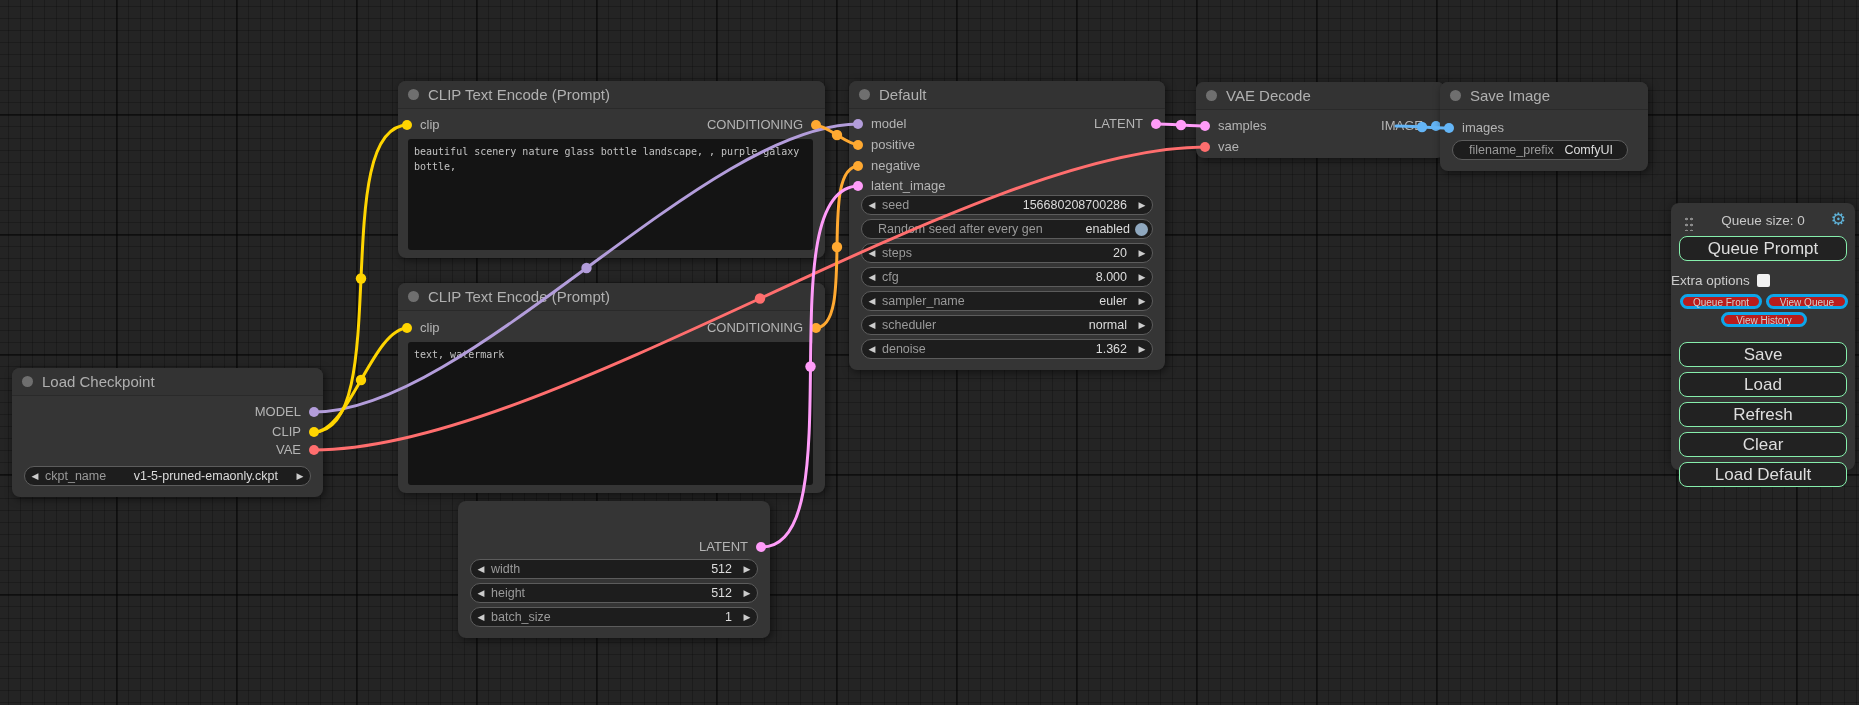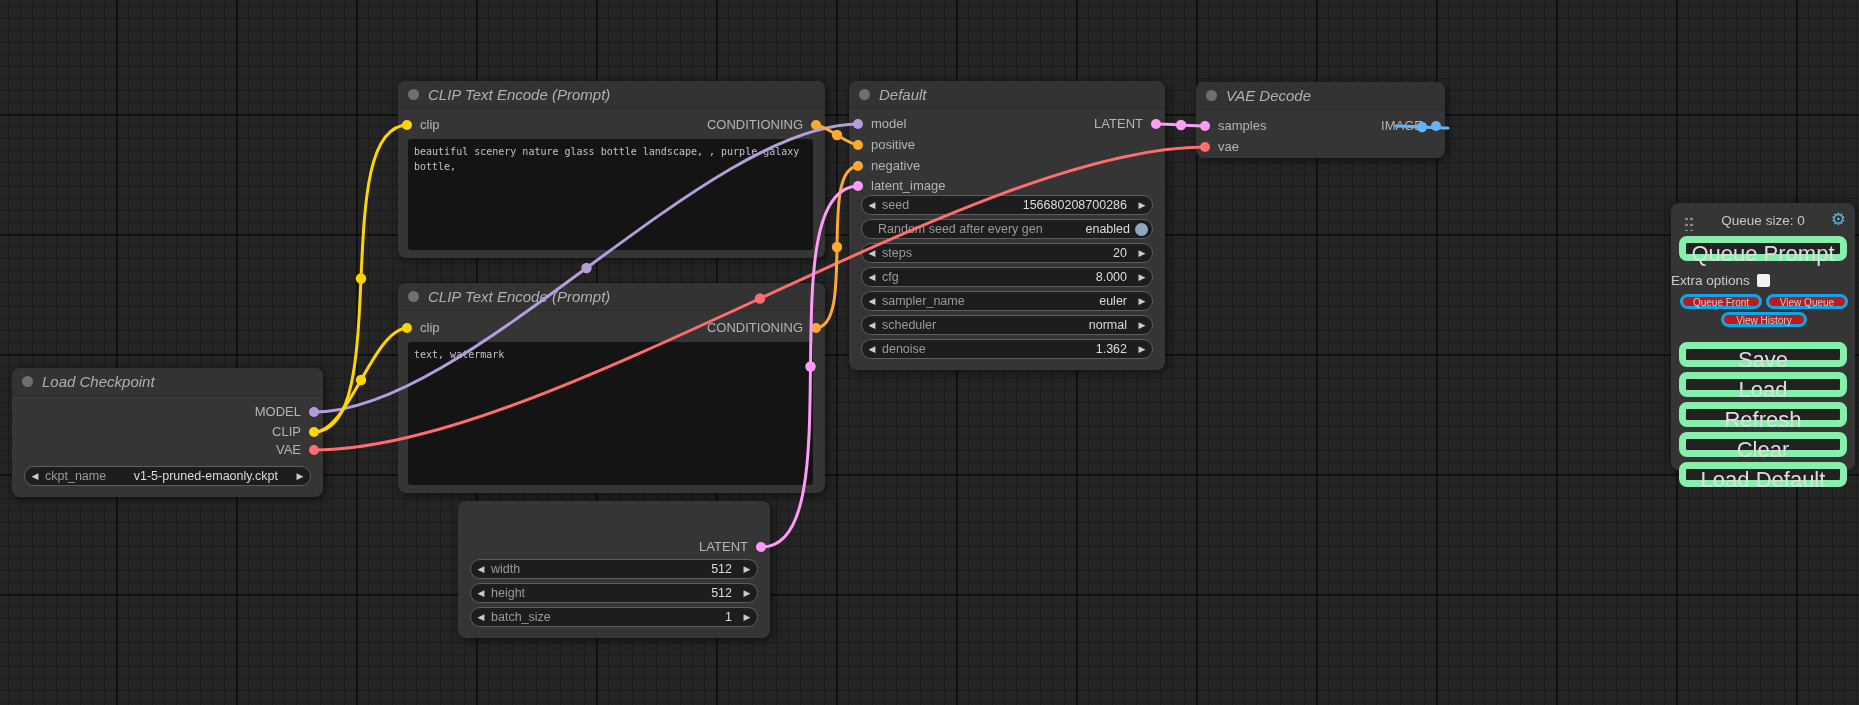--- a/index.html
+++ b/index.html
@@ -10,21 +10,21 @@
       linear-gradient(rgba(0,0,0,.45) 2px, transparent 2px),
       linear-gradient(90deg, rgba(0,0,0,.45) 2px, transparent 2px),
       linear-gradient(rgba(0,0,0,.22) 1px, transparent 1px),
       linear-gradient(90deg, rgba(0,0,0,.22) 1px, transparent 1px);
     background-size:120px 120px,120px 120px,12px 12px,12px 12px;
     background-position:-4px -6px;}
   .node{position:absolute;background:#353535;border-radius:8px;z-index:10;
     box-shadow:2px 2px 8px rgba(0,0,0,.55);}
   .ntitle{height:27px;background:#333333;border-radius:8px 8px 0 0;
     border-bottom:1px solid #2a2a2a;position:relative;color:#b0b0b0;
-    font-size:15px;line-height:27px;padding-left:30px;white-space:nowrap;overflow:hidden;font-style:italic;}
+    font-size:15px;line-height:27px;padding-left:30px;white-space:nowrap;overflow:hidden;}
   .cdot{position:absolute;left:10px;top:8px;width:11px;height:11px;border-radius:50%;
     background:#6f6f6f;}
   .slot{position:absolute;height:20px;line-height:20px;font-size:13px;color:#b4b4b4;
     white-space:nowrap;}
   .slot .sdot{position:absolute;top:5px;width:10px;height:10px;border-radius:50%;}
   .slot.in{left:0;padding-left:22px;}
   .slot.in .sdot{left:4px;}
   .slot.out{right:0;padding-right:22px;text-align:right;}
   .slot.out .sdot{right:4px;}
   .widget{position:absolute;height:20px;background:#1d1d1d;border:1px solid #5c5c5c;
@@ -44,21 +44,21 @@
     background:#353535;border-radius:8px;z-index:60;box-shadow:0 0 12px rgba(0,0,0,.45);}
   .qsize{position:absolute;top:10px;left:0;width:100%;text-align:center;
     font-size:13.5px;color:#c8c8c8;}
   .drag-dots{position:absolute;left:13px;top:13px;width:9px;height:15px;
     background-image:radial-gradient(#8a8a8a 1.1px, transparent 1.3px);
     background-size:5px 6px;}
   .gear{position:absolute;right:9px;top:6px;font-size:17px;color:#5fb3d9;
     font-family:"DejaVu Sans",sans-serif;line-height:20px;}
   button{font-family:"Liberation Sans",sans-serif;cursor:pointer;}
   .qbtn{position:absolute;left:8px;width:168px;height:25px;background:#222222;
-    border:7px solid #86efac;border-radius:8px;color:#dedede;font-size:22px;
+    border:1px solid #86efac;border-radius:8px;color:#dedede;font-size:17px;
     text-align:center;padding:0;line-height:22px;}
   .qsmall{position:absolute;height:15px;background:#b91c1c;border:3px solid #0ea5e9;
     border-radius:8px;color:#cfcfcf;font-size:10px;line-height:12px;padding:0;}
   .extra{position:absolute;top:70px;left:0;width:100%;text-align:left;
     font-size:13.5px;color:#cccccc;}
   .chk{display:inline-block;width:13px;height:13px;background:#f2f2f2;border-radius:2px;
     margin-left:7px;vertical-align:-2px;}
 </style>
 </head>
 <body>
@@ -228,20 +228,35 @@
     <div class="slot out" style="top:34px">
       <span>IMAGE</span>
       <span class="sdot" style="background:#64B5F6"></span>
     </div>
     <div class="slot in" style="top:55px">
       <span class="sdot" style="background:#FF6E6E"></span>
       <span>vae</span>
     </div>
   </div>
 
+  <div class="node" style="left:1440px;top:82px;width:208px;height:89px">
+    <div class="ntitle">
+      <span class="cdot"></span>
+      <span>Save Image</span>
+    </div>
+    <div class="slot in" style="top:36px">
+      <span class="sdot" style="background:#64B5F6"></span>
+      <span>images</span>
+    </div>
+    <div class="widget" style="left:12px;top:58px;width:176px">
+      <span class="wpad"></span>
+      <span class="wlabel">filename_prefix</span>
+      <span class="wvalue" style="padding-right:14px">ComfyUI</span>
+    </div>
+  </div>
 
   <svg id="wires" width="1859" height="705">
       <path d="M 314 412 C 468.1040638659474 412, 704.8959361340526 124, 859 124" stroke="#B39DDB" stroke-width="3" fill="none" stroke-linecap="round"></path>
       <circle cx="586.5" cy="268" r="5.2" fill="#B39DDB"></circle>
       <path d="M 314 432 C 394.2671321276648 432, 327.7328678723352 125, 408 125" stroke="#FFD500" stroke-width="3" fill="none" stroke-linecap="round"></path>
       <circle cx="361" cy="278.5" r="5.2" fill="#FFD500"></circle>
       <path d="M 314 432 C 349.0463978177501 432, 372.9536021822499 328, 408 328" stroke="#FFD500" stroke-width="3" fill="none" stroke-linecap="round"></path>
       <circle cx="361" cy="380" r="5.2" fill="#FFD500"></circle>
       <path d="M 314 450 C 549.5144634624379 450, 970.4855365375621 147, 1206 147" stroke="#FF6E6E" stroke-width="3" fill="none" stroke-linecap="round"></path>
       <circle cx="760" cy="298.5" r="5.2" fill="#FF6E6E"></circle>

